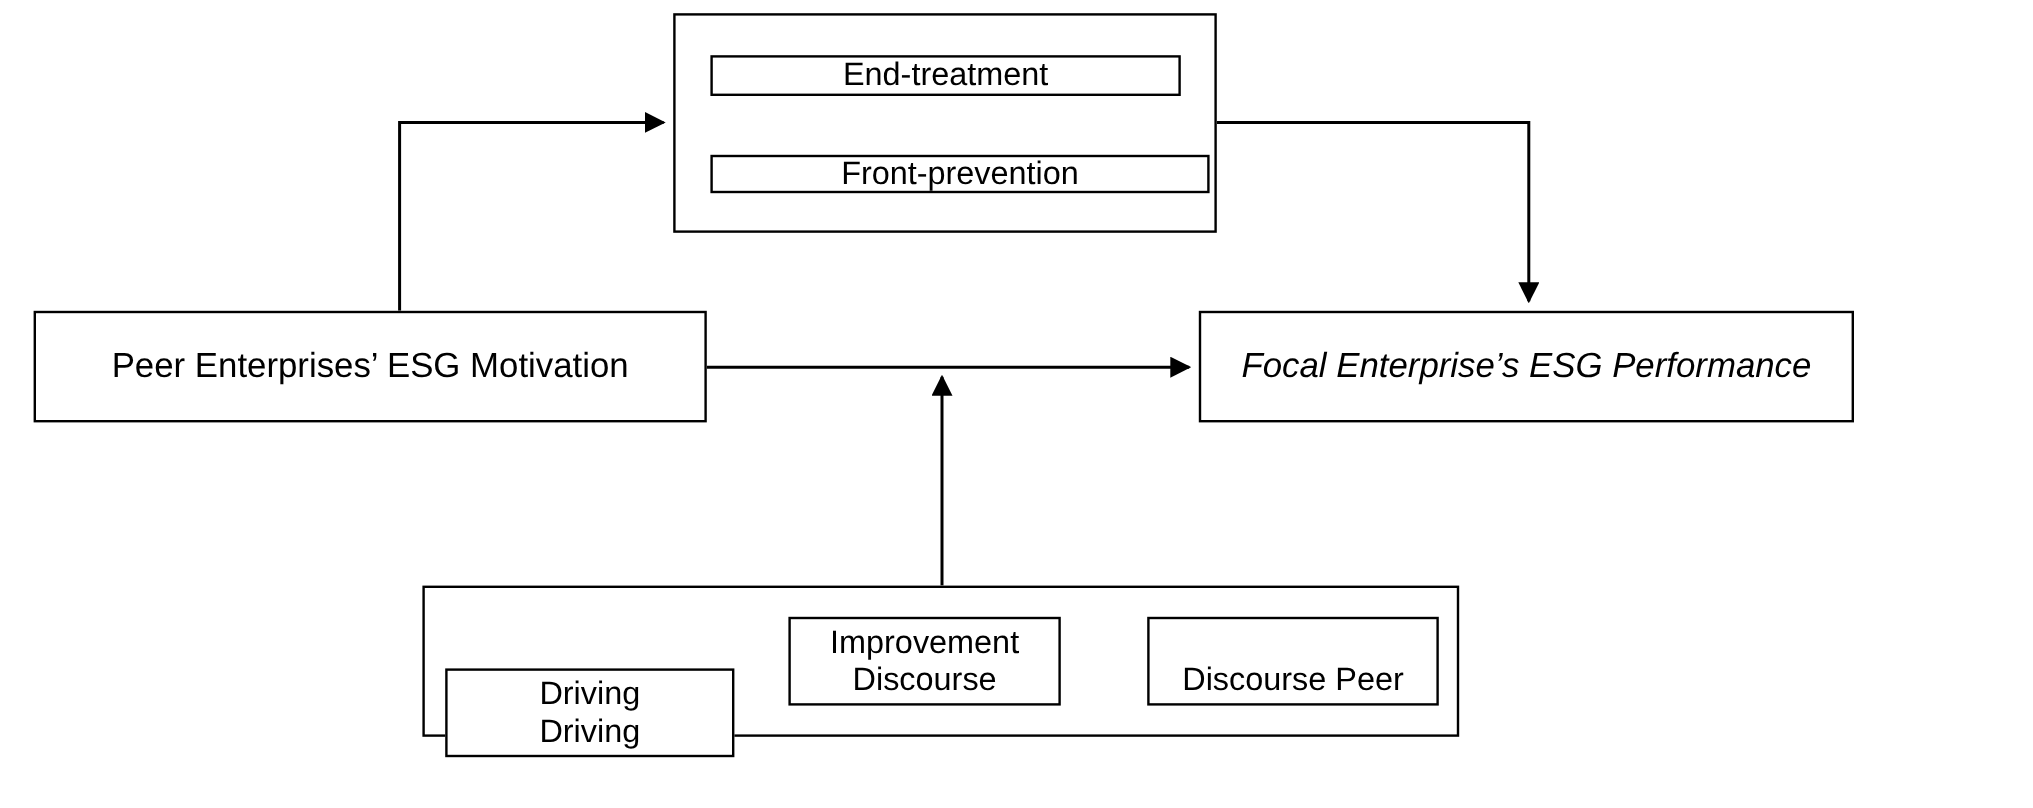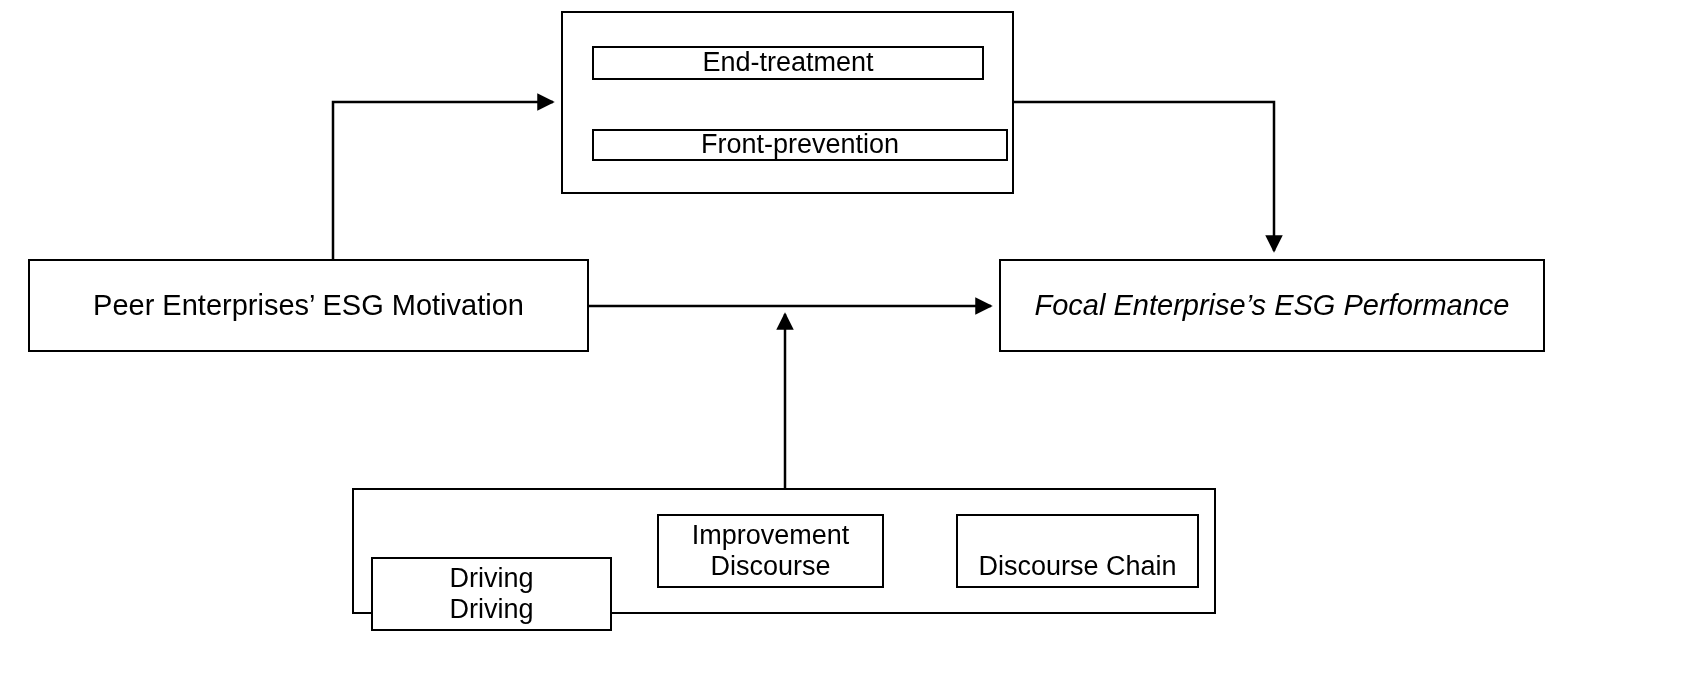--- a/index.html
+++ b/index.html
@@ -84,17 +84,17 @@
   <div class="box" id="box-improvement">
     <span>
       <span>Improvement</span><br>
       <span>Discourse</span>
     </span>
   </div>
 
   <div class="box" id="box-supply">
     <span>
       <br>
-      <span>Discourse Chain</span>
+      <span>Discourse Peer</span>
     </span>
   </div>
 
 </div>
 
 </body></html>

